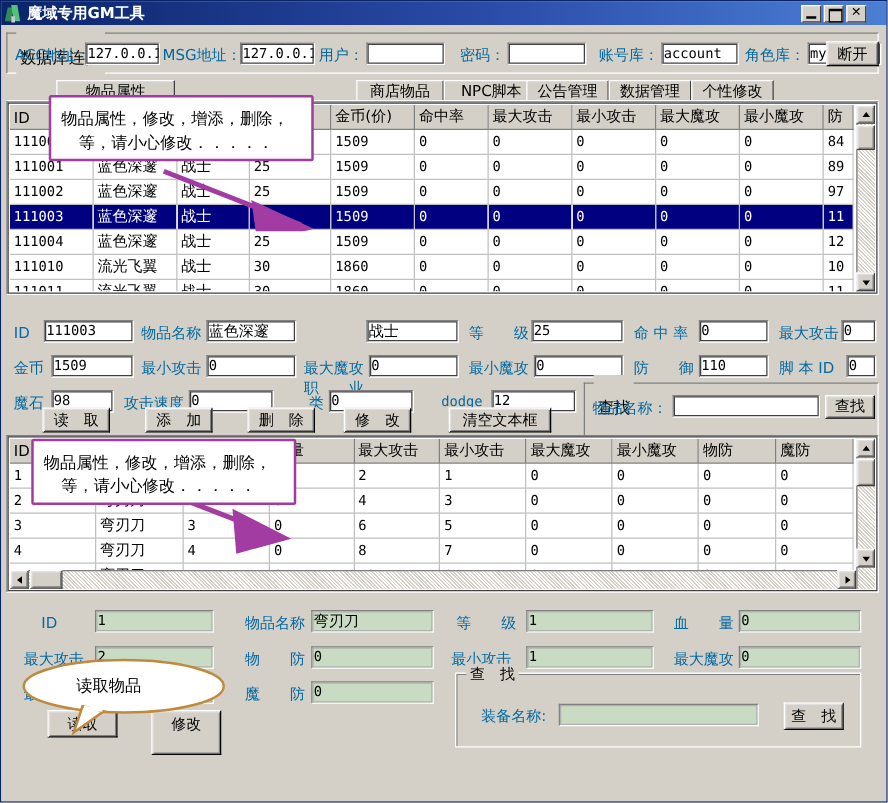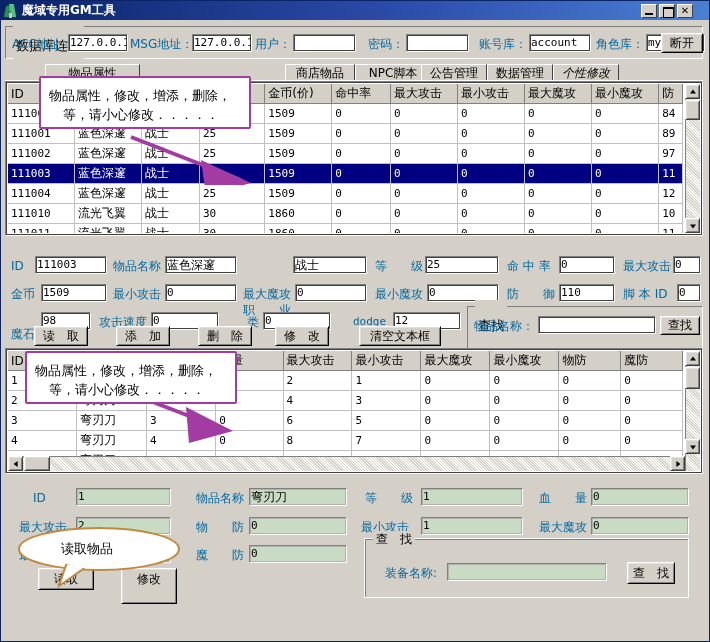--- a/index.html
+++ b/index.html
@@ -251,21 +251,21 @@
     </div>
 
     <div id="tabstrip">
       <div class="tab" style="left:0px;   width:60px;margin-top:48px;">角色</div>
       <div class="tab" style="left:40px;  width:95px;">物品属性</div>
       <div class="tab" style="left:228px; width:52px;margin-top:44px;">刷怪</div>
       <div class="tab" style="left:280px; width:70px;">商店物品</div>
       <div class="tab" style="left:350px; width:76px;">NPC脚本</div>
       <div class="tab" style="left:416px; width:66px;">公告管理</div>
       <div class="tab" style="left:482px; width:66px;">数据管理</div>
-      <div class="tab" style="left:548px; width:66px;font-style:italic;">个性修改</div>
+      <div class="tab" style="left:548px; width:66px;">个性修改</div>
       <div id="tab-underline"></div>
     </div>
 
     <div class="grid" style="left:4px; top:61px; width:698px; height:155px;">
       <div class="grid-inner" style="right:19px;">
         <table class="dg" id="item-table">
           <colgroup>
             <col style="width:68px">
               <col style="width:68px">
               <col style="width:60px">
@@ -428,21 +428,21 @@
 
     <div class="fld lbl" style="left:374px; top:267px;">最小魔攻</div>
     <div class="fld tbox" style="left:426px; top:264px; width:72px;">0</div>
 
     <div class="fld lbl" style="left:506px; top:267px;">防　　御</div>
     <div class="fld tbox" style="left:558px; top:264px; width:56px;">110</div>
 
     <div class="fld lbl" style="left:622px; top:267px;">脚 本 ID</div>
     <div class="fld tbox" style="left:676px; top:264px; width:24px;">0</div>
 
-    <div class="fld lbl" style="left:10px;  top:295px;margin-top:12px;">魔石</div>
+    <div class="fld lbl" style="left:10px;  top:295px;">魔石</div>
     <div class="fld tbox" style="left:40px;  top:292px; width:50px;">98</div>
 
     <div class="fld lbl" style="left:98px;  top:295px;">攻击速度</div>
     <div class="fld tbox" style="left:150px; top:292px; width:68px;">0</div>
 
     <div class="fld lbl" style="left:246px; top:295px;">类</div>
     <div class="fld tbox" style="left:262px; top:292px; width:68px;">0</div>
 
     <div class="fld lbl" style="left:352px; top:295px; font-family:'DejaVu Sans Mono',monospace; font-size:11px;">dodge</div>
     <div class="fld tbox" style="left:392px; top:292px; width:68px;">12</div>

